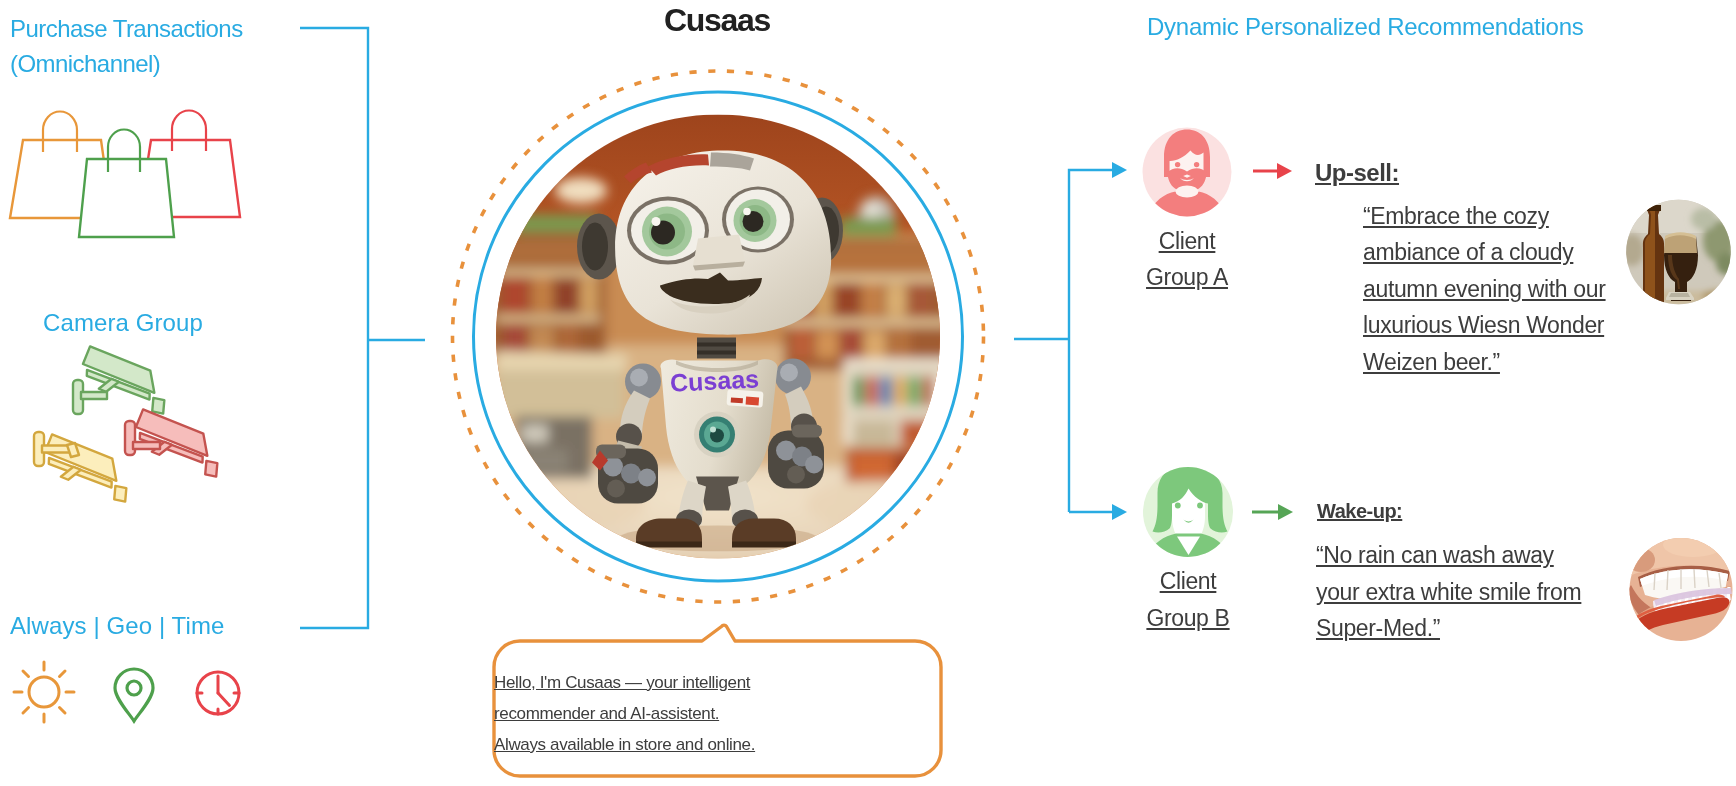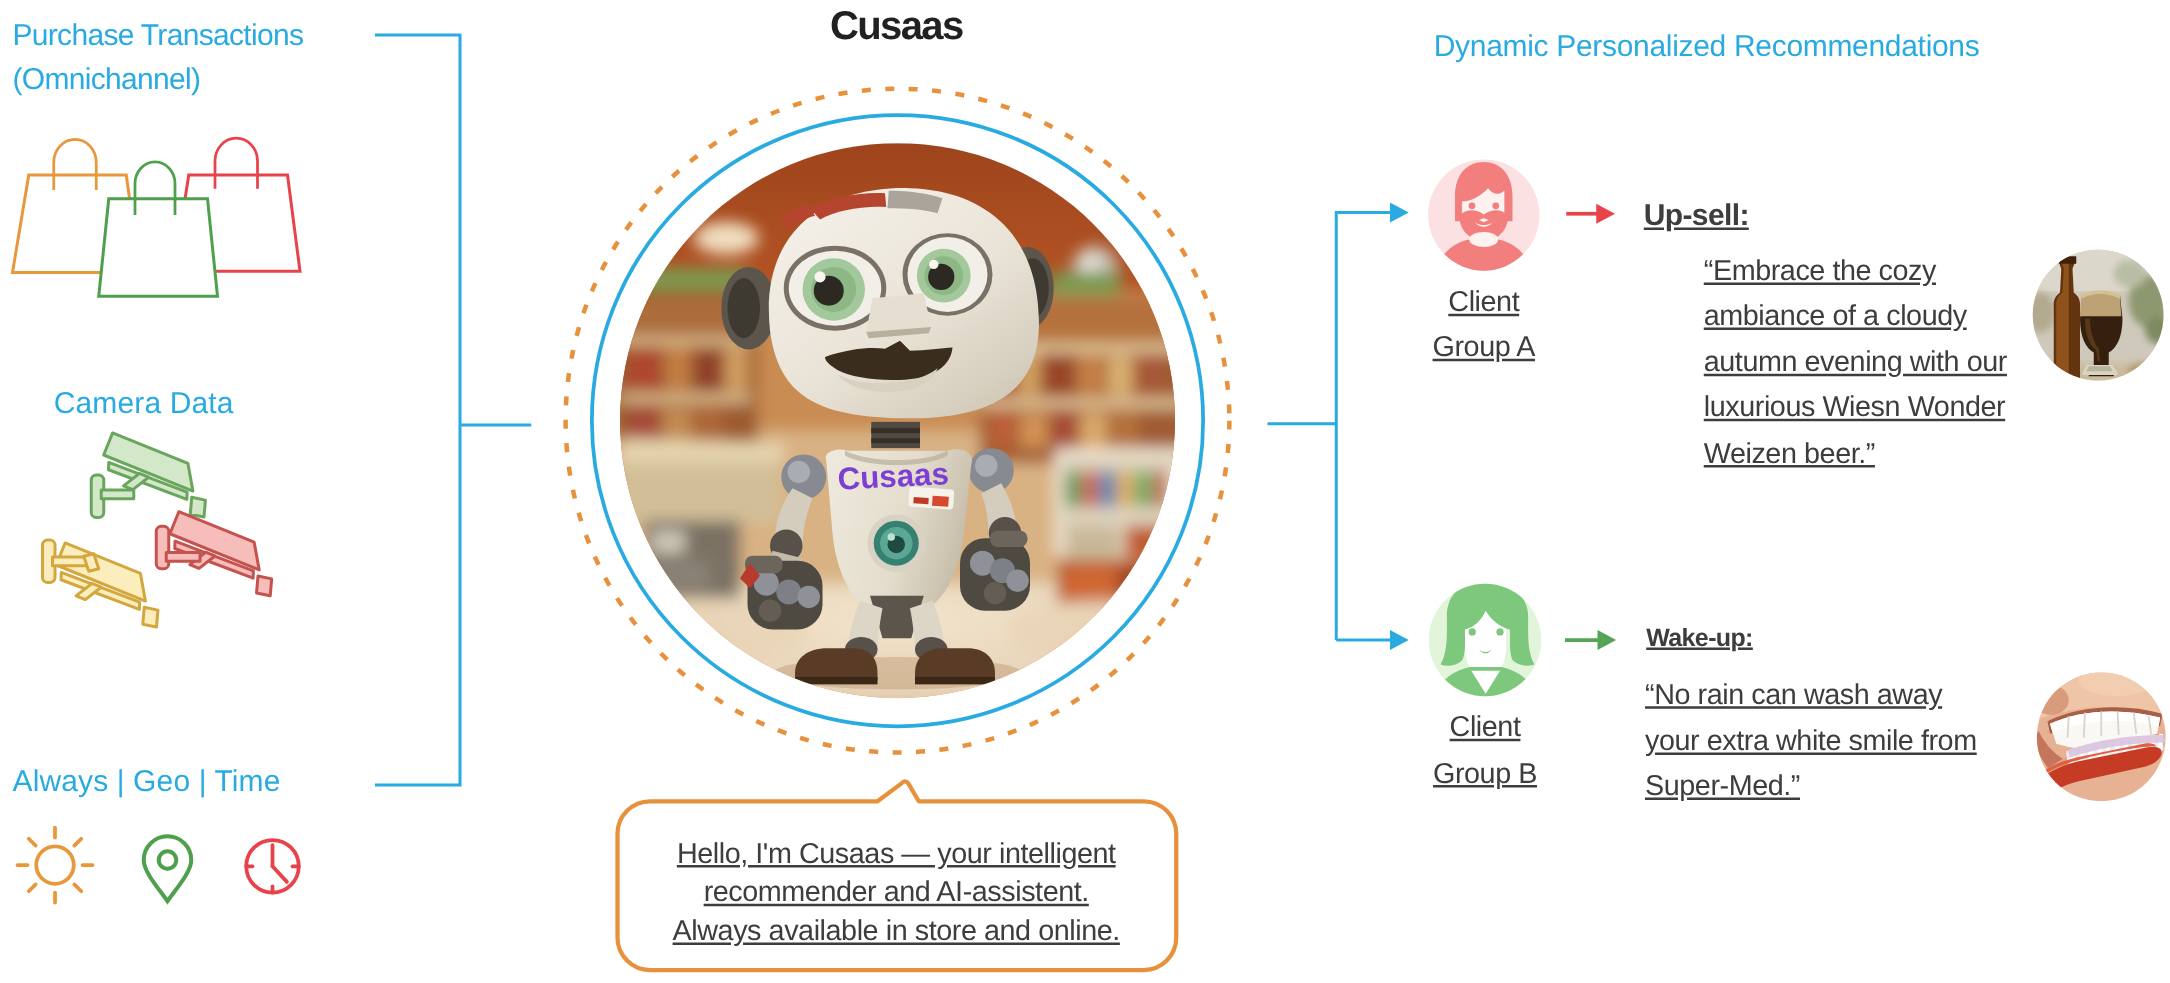--- a/index.html
+++ b/index.html
@@ -407,28 +407,28 @@
         <line x1="1729" y1="587" x2="1728" y2="602"></line>
       </g>
       <path d="M1654,600 c24,-8 50,-12 77,-12 l1,6 c-26,0 -52,4 -76,12 Z" fill="#d9c3de" opacity="0.9"></path>
       <path d="M1629,626 c10,-9 21,-14 34,-17 l54,-11 c9,-2 14,1 12,6 c-2,5 -7,8 -16,10 l-50,11 c-12,3 -22,8 -29,14 Z" fill="#c63b24"></path>
       <path d="M1629,621 c10,-8 20,-12 32,-15 l54,-11 c5,-1 9,0 10,2 c-16,0 -48,7 -62,11 c-12,3 -24,8 -31,15 Z" fill="#df5f41"></path>
     </g>
   </g>
   </svg>
 
 <div class="abs h" style="left:10px;top:10.9px;letter-spacing:-0.55px;">Purchase Transactions<br>(Omnichannel)</div>
-<div class="abs h" style="left:43px;top:304.6px;letter-spacing:0.1px;">Camera Data</div>
+<div class="abs h" style="left:43px;top:304.6px;letter-spacing:0.1px;">Camera Group</div>
 <div class="abs h" style="left:10px;top:607.6px;letter-spacing:0.1px;">Always | Geo | Time</div>
-<div class="abs h" style="left:1147px;top:20px;letter-spacing:-0.25px;white-space:nowrap;">Dynamic Personalized Recommendations</div>
+<div class="abs h" style="left:1147px;top:9px;letter-spacing:-0.25px;white-space:nowrap;">Dynamic Personalized Recommendations</div>
 
 <div class="abs" style="left:567px;top:2.8px;width:300px;text-align:center;font-size:32px;line-height:34px;font-weight:bold;letter-spacing:-1.3px;color:#212121;">Cusaas</div>
 
 <div class="abs dark bd" style="left:1117px;top:222.7px;width:140px;text-align:center;">Client<br>Group A</div>
 <div class="abs dark bd" style="left:1118px;top:563.2px;width:140px;text-align:center;">Client<br>Group B</div>
 
 <div class="abs dark" style="left:1315px;top:159px;font-size:24px;font-weight:bold;letter-spacing:-0.5px;">Up-sell:</div>
 <div class="abs dark bd" style="left:1315px;top:197.6px;margin-left:48px;">“Embrace the cozy<br>ambiance of a cloudy<br>autumn evening with our<br>luxurious Wiesn Wonder<br>Weizen beer.”</div>
 
 <div class="abs dark" style="left:1317px;top:500px;font-size:20px;font-weight:bold;letter-spacing:-0.5px;">Wake-up:</div>
 <div class="abs dark bd" style="left:1316px;top:537.2px;">“No rain can wash away<br>your extra white smile from<br>Super-Med.”</div>
 
-<div class="abs dark" style="left:494px;top:666.5px;width:446px;text-align:center;font-size:23px;line-height:31px;letter-spacing:-0.35px;">Hello, I'm Cusaas — your intelligent<br>recommender and AI-assistent.<br>Always available in store and online.</div>
+<div class="abs dark" style="left:494px;top:666.5px;width:446px;text-align:left;font-size:17px;line-height:31px;letter-spacing:-0.35px;">Hello, I'm Cusaas — your intelligent<br>recommender and AI-assistent.<br>Always available in store and online.</div>
 
 </body></html>

